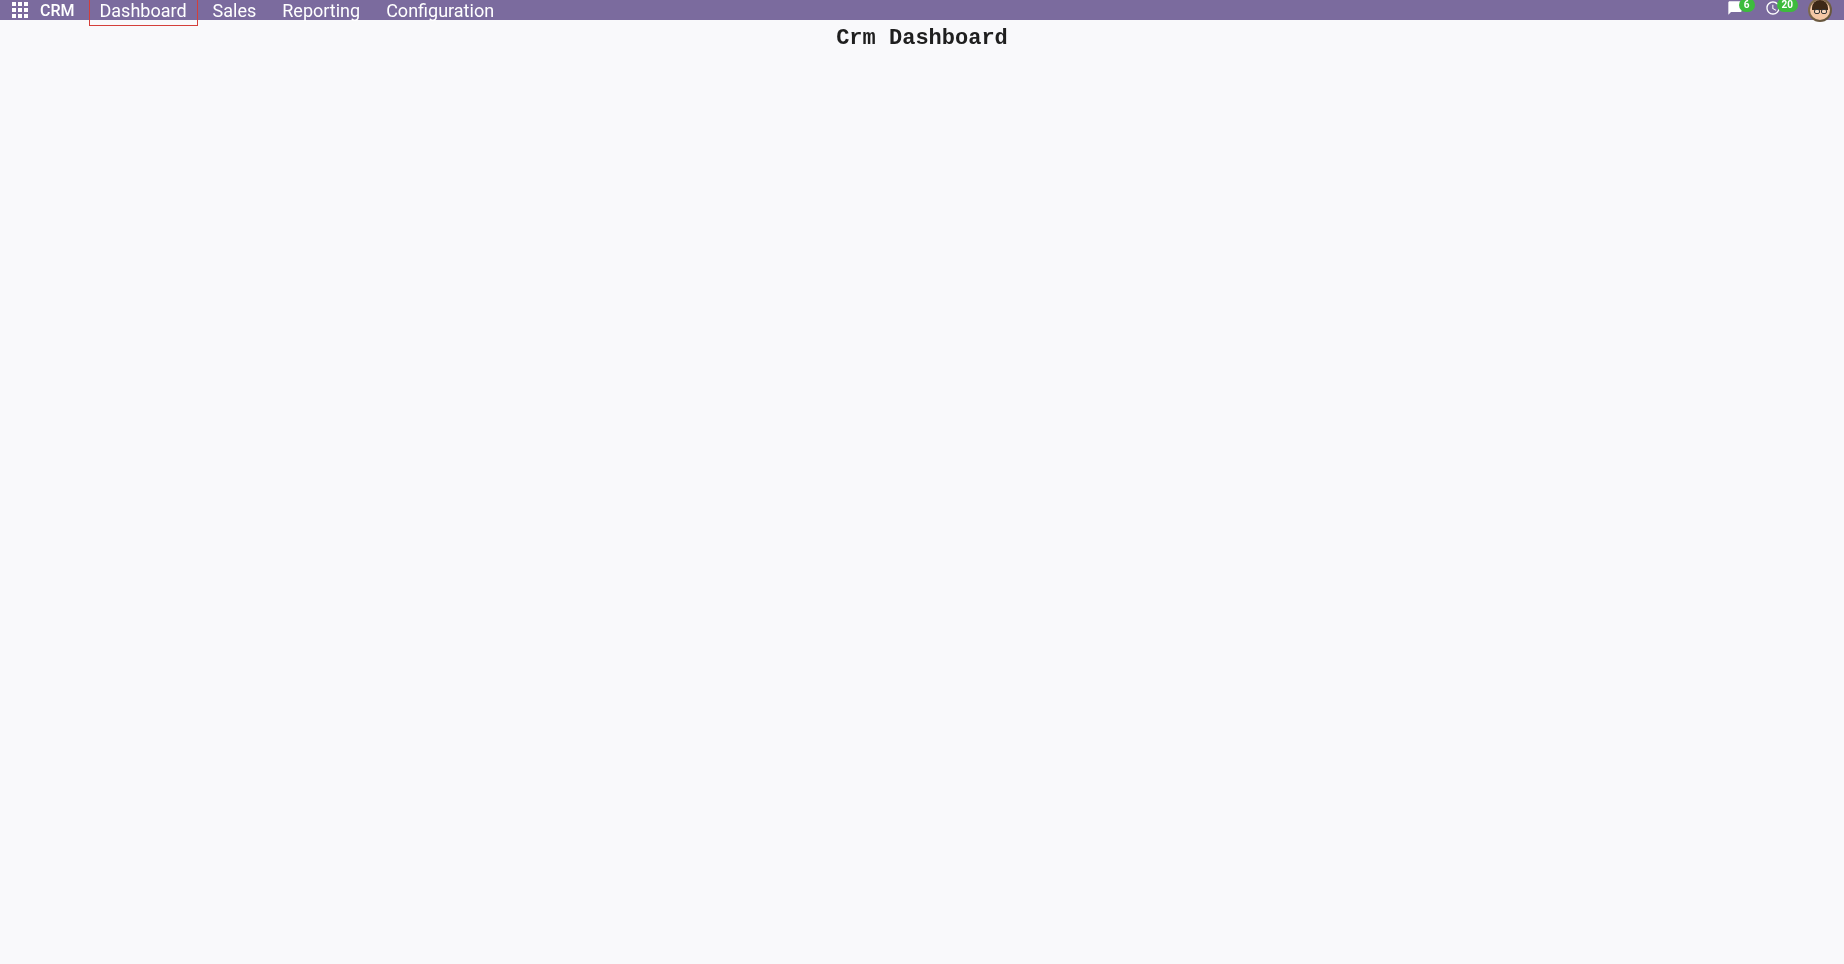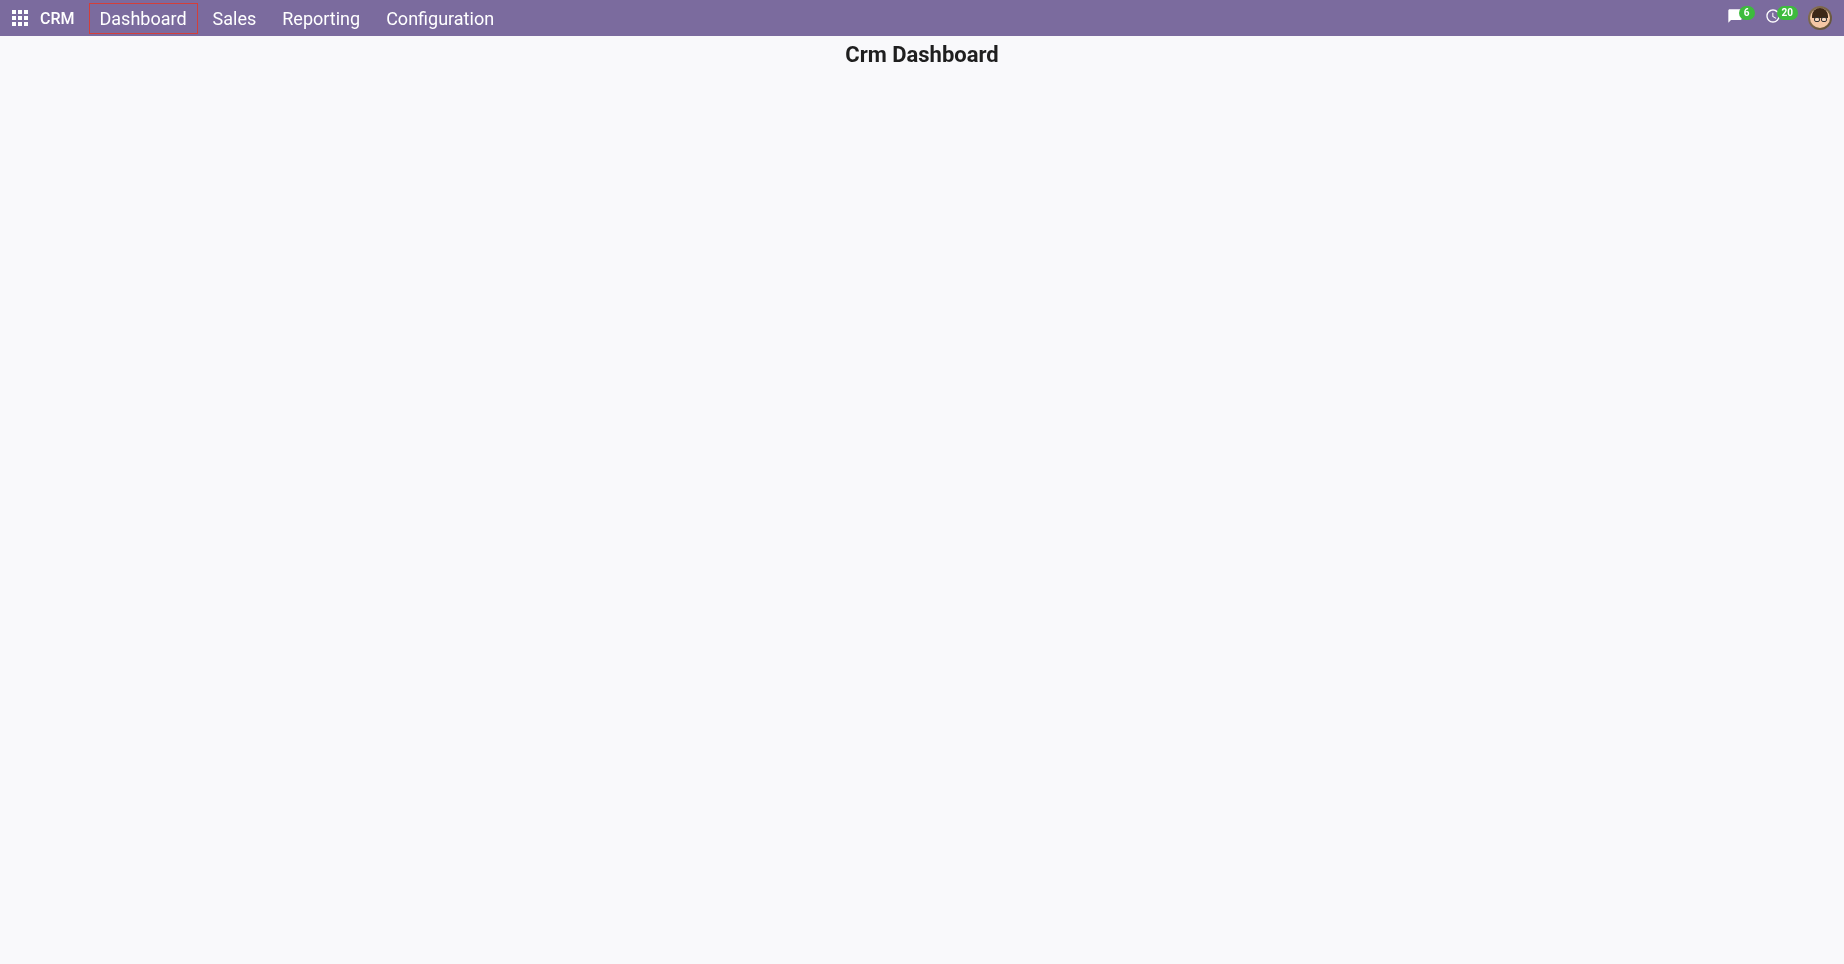--- a/index.html
+++ b/index.html
@@ -9,21 +9,21 @@
     }
     body {
       font-family: -apple-system, BlinkMacSystemFont, "Segoe UI", Roboto, "Helvetica Neue", Arial, sans-serif;
       background-color: #f9f9fb;
       width: 1844px;
       height: 964px;
       overflow: hidden;
     }
     .navbar {
       background-color: #7b6b9e;
-      height: 36px;
+      height: 20px;
       display: flex;
       align-items: center;
       justify-content: space-between;
       padding: 0 12px;
       color: #ffffff;
     }
     .navbar-left {
       display: flex;
       align-items: center;
       gap: 4px;
@@ -125,20 +125,21 @@
     }
     .avatar-glasses span {
       width: 6px;
       height: 5px;
       border: 1px solid #333;
       border-radius: 2px;
       background: rgba(255,255,255,0.3);
     }
     .content {
       text-align: center;
+      font-family: Liberation Mono, monospace;
     }
     .page-title {
       font-size: 22px;
       font-weight: 700;
       color: #1f1f1f;
       margin-top: 6px;
     }
   </style>
 </head>
 <body>

